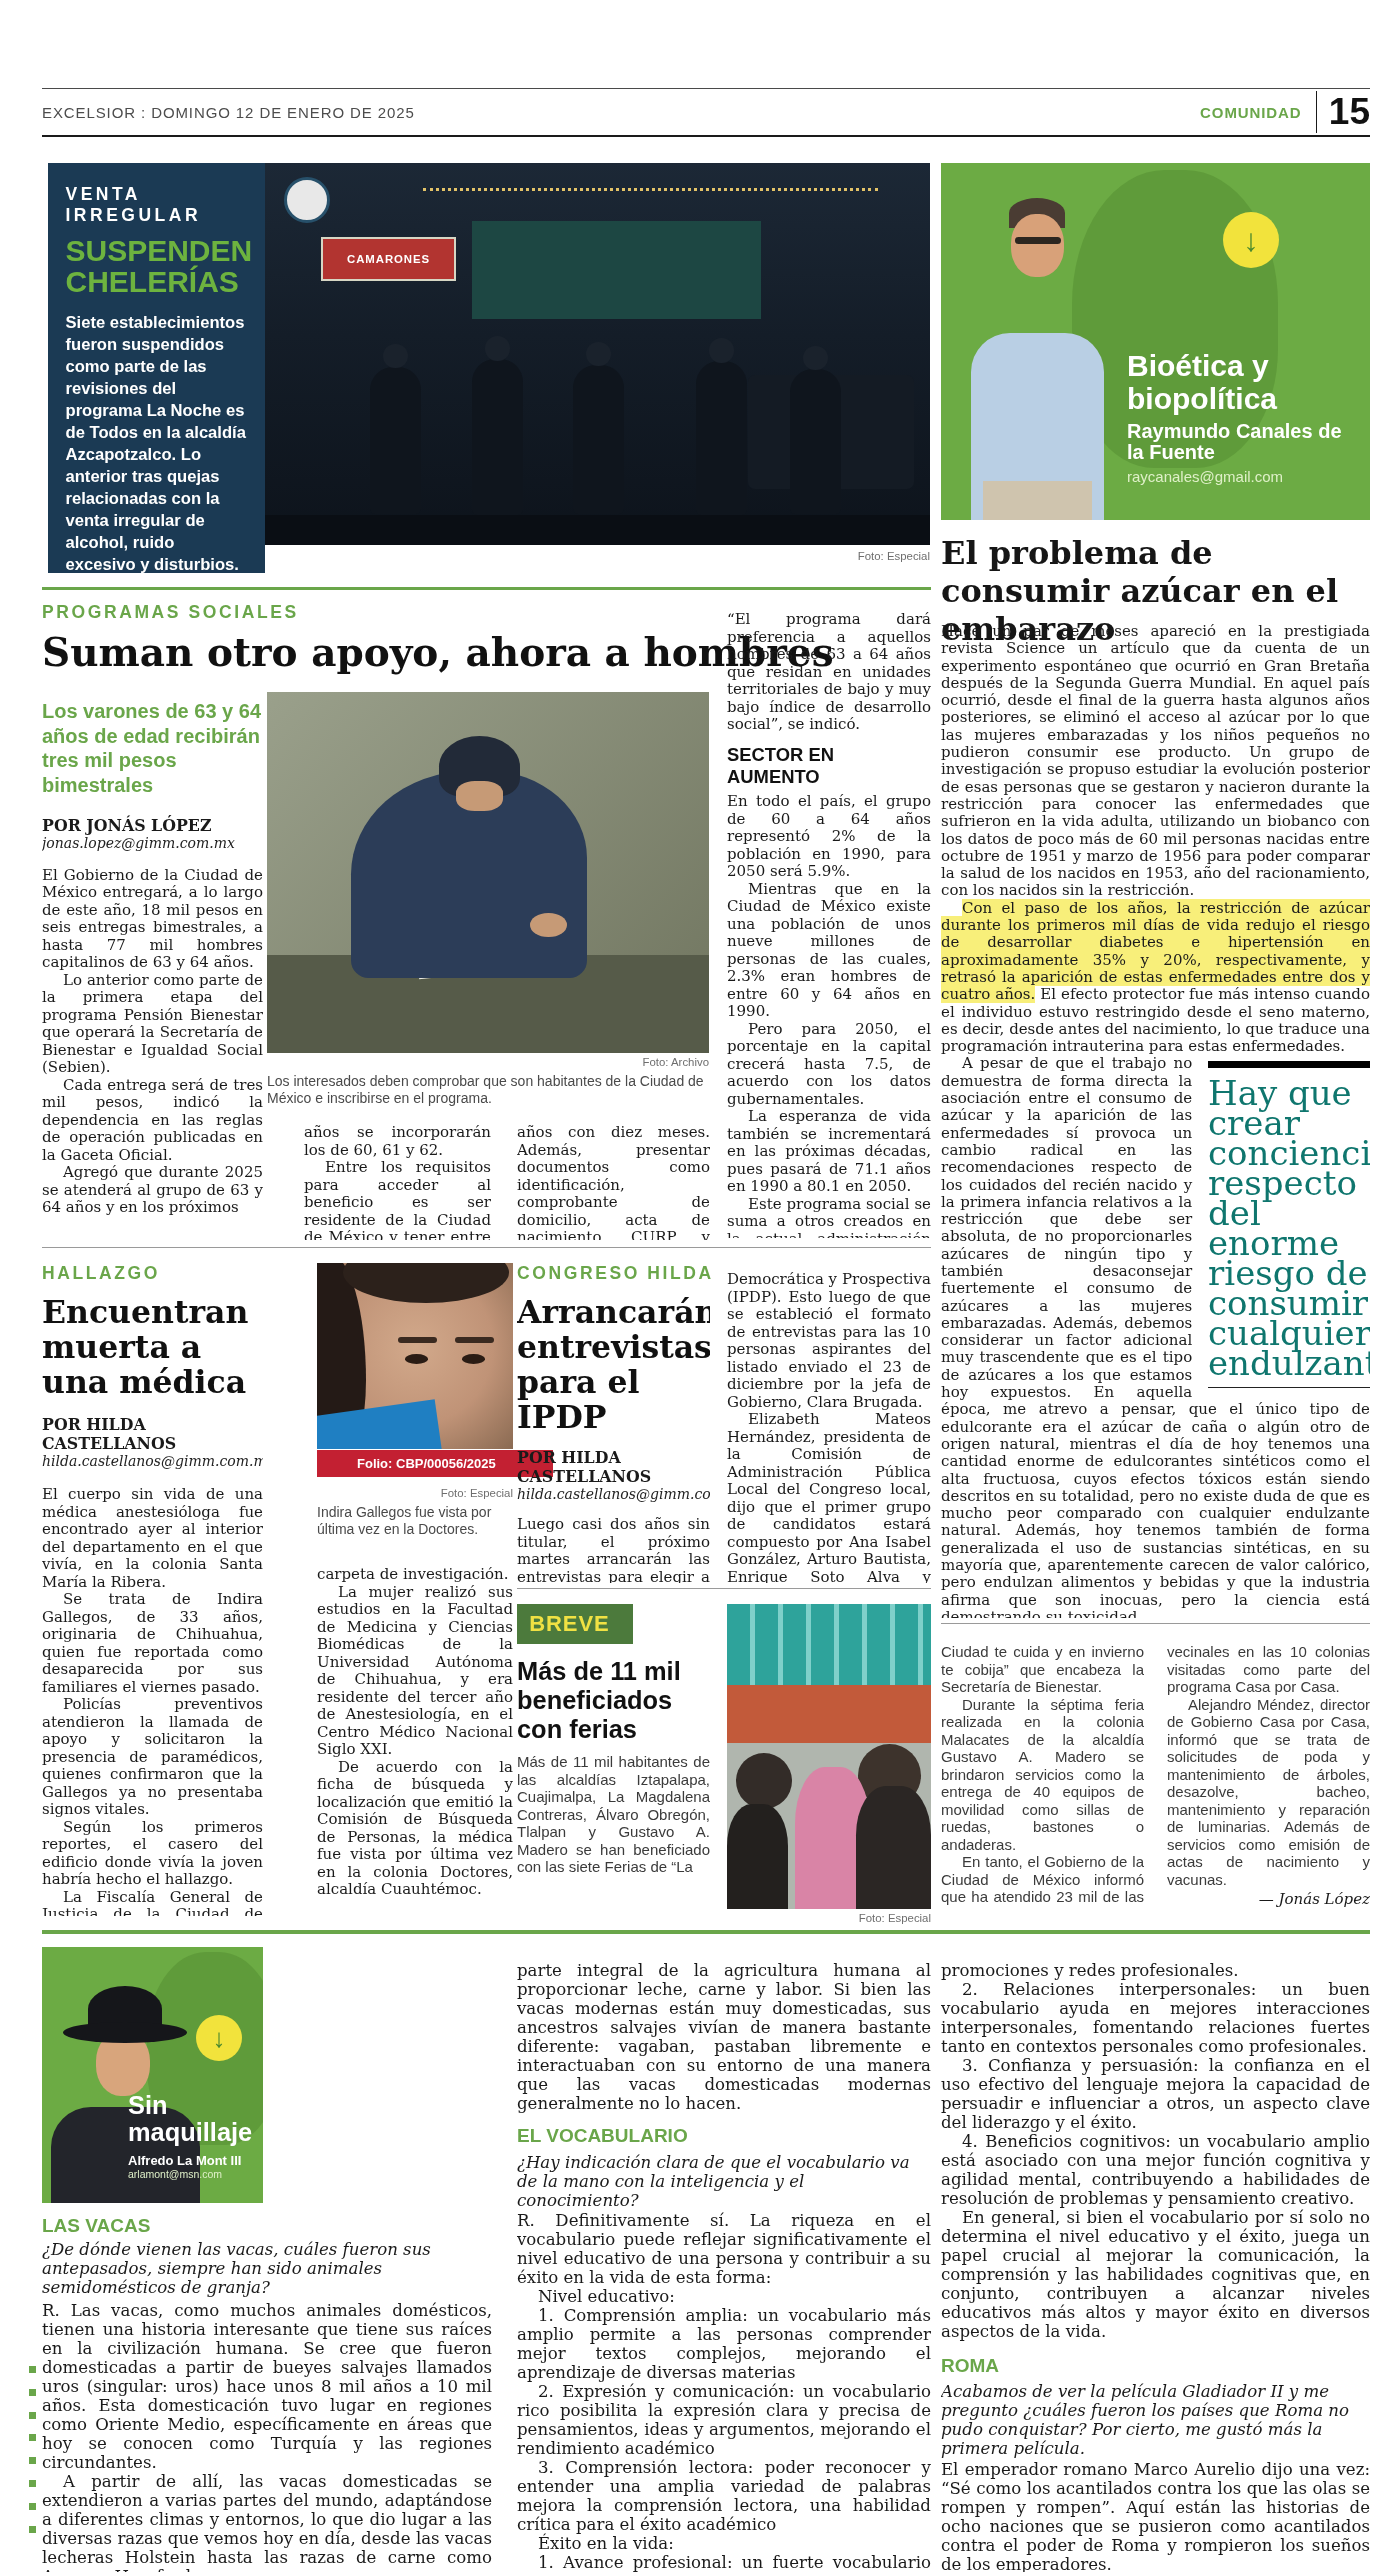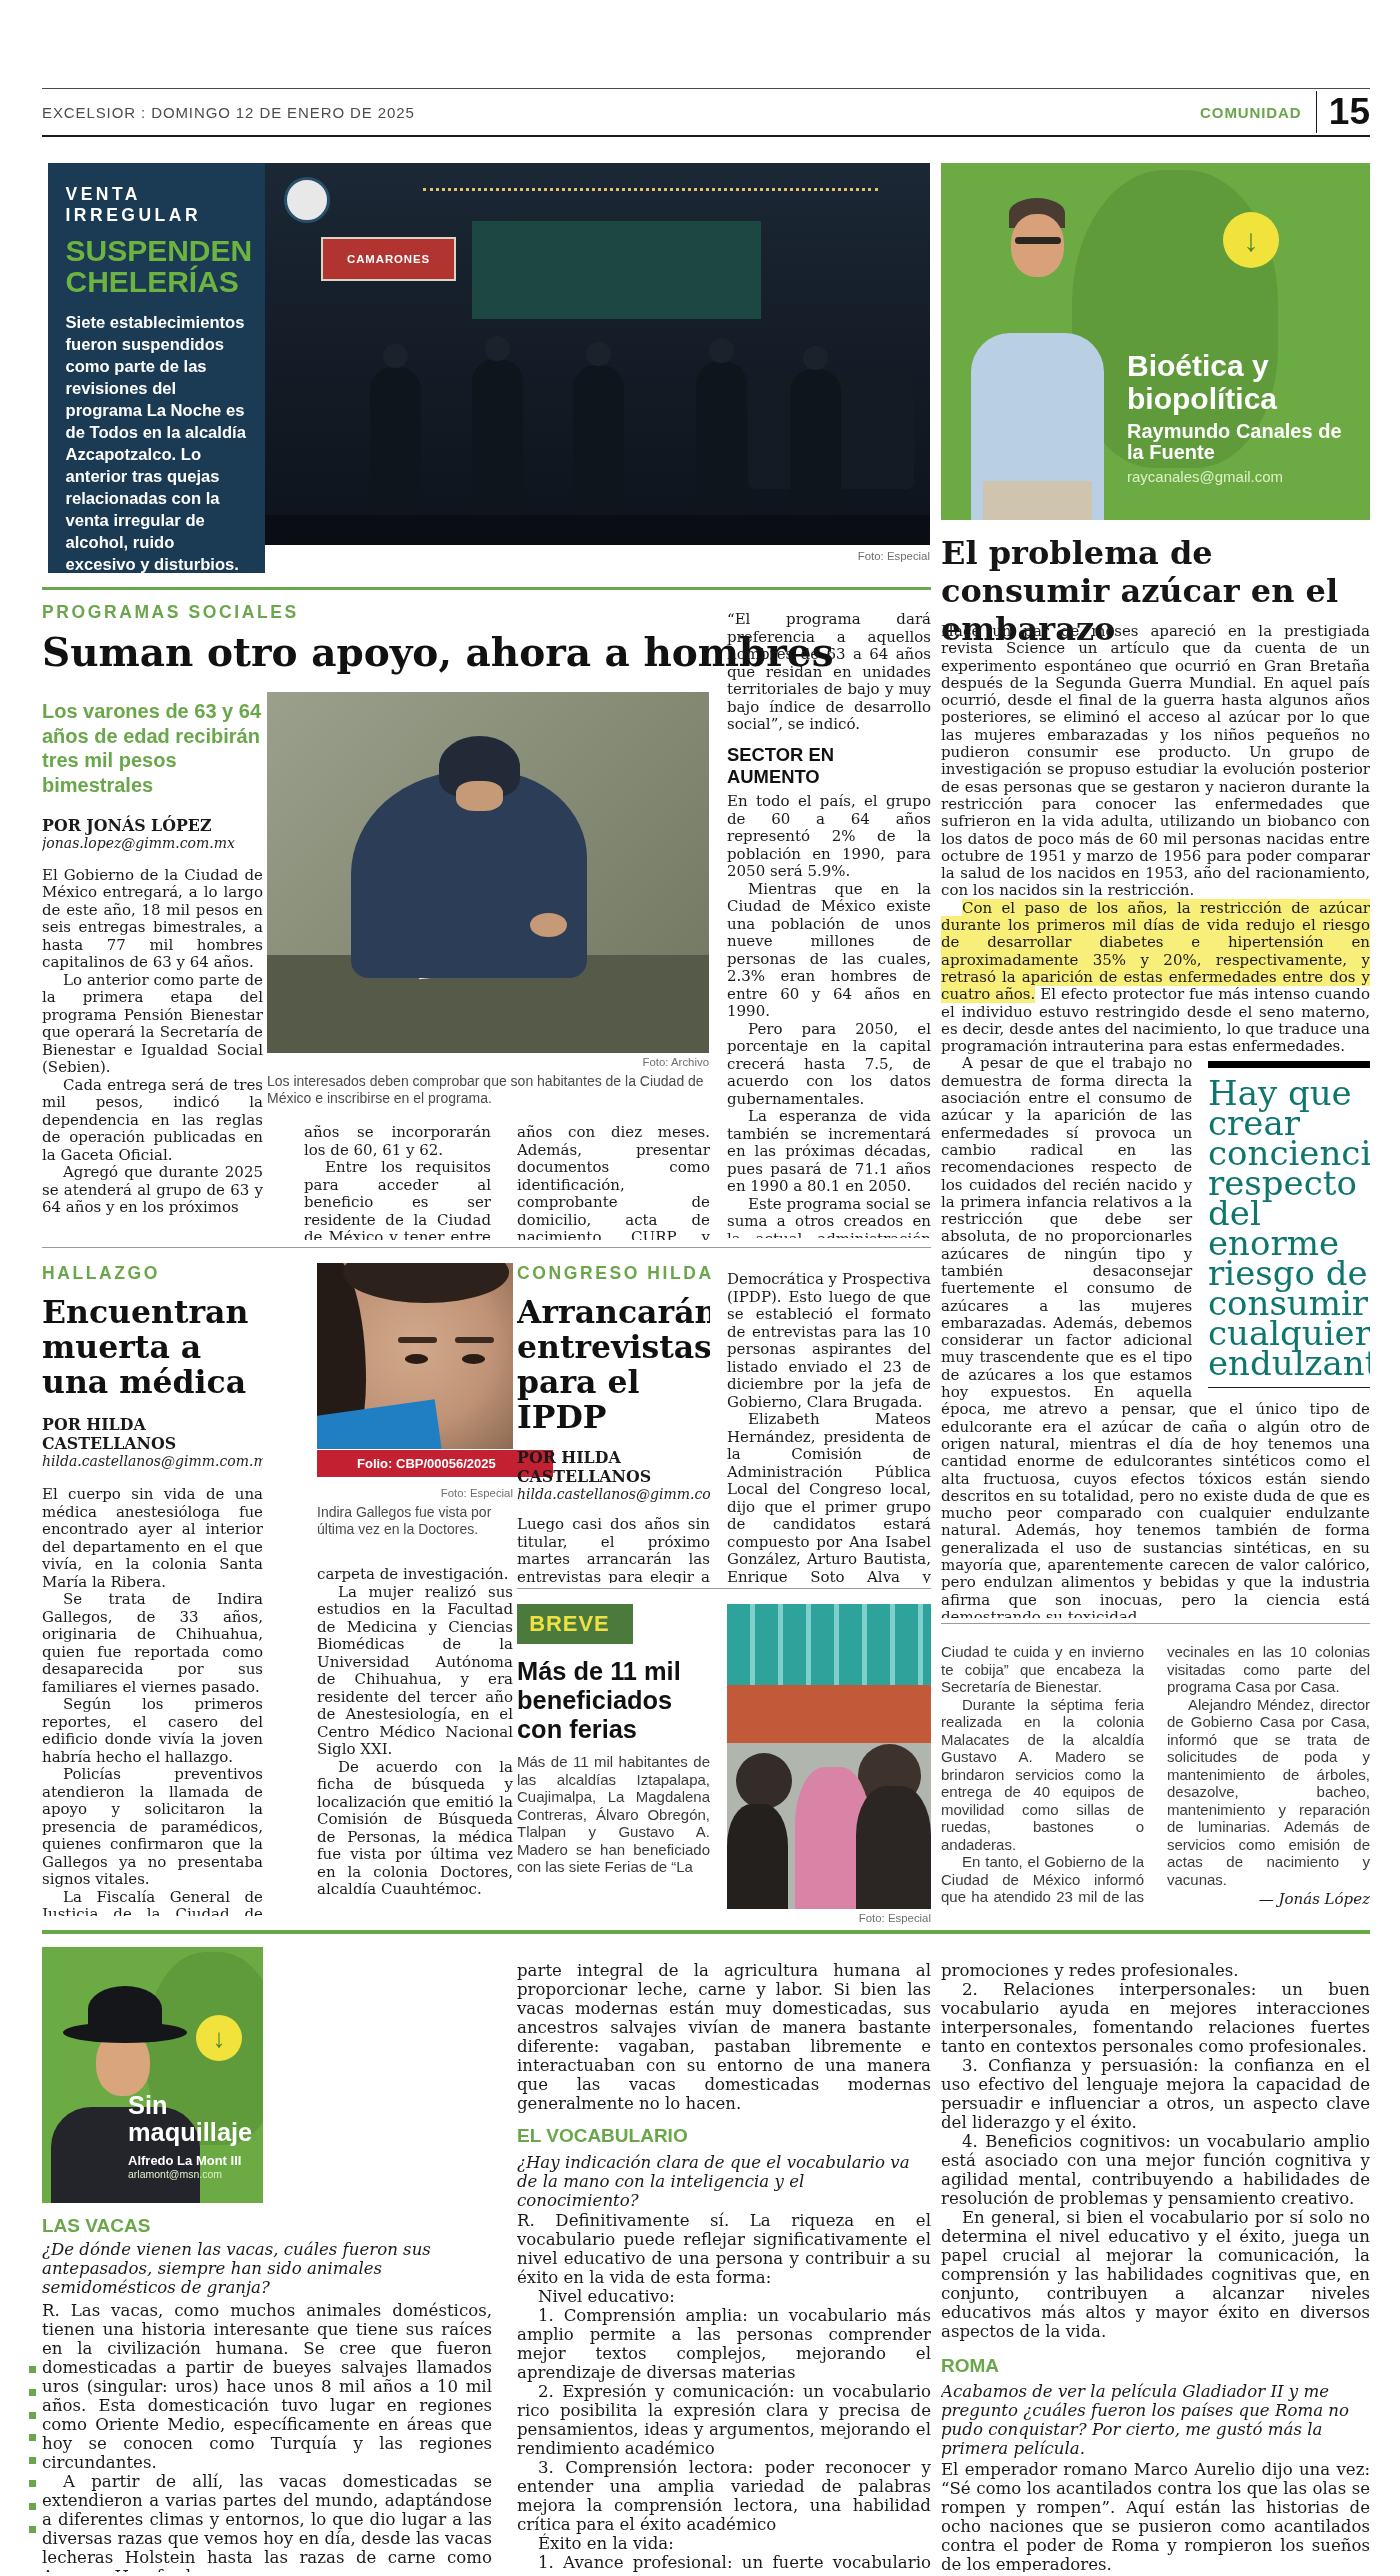--- a/index.html
+++ b/index.html
@@ -223,22 +223,22 @@
   <div class="abs rule" style="left:42px;top:1247px;width:889px;"></div>
 
   <div class="abs kicker" style="left:42px;top:1263px;">HALLAZGO</div>
   <div class="abs" style="left:42px;top:1294px;width:221px;height:622px;overflow:hidden;">
     <h2 class="hl-l" style="margin:0 0 15.8px 0;">Encuentran muerta a una médica</h2>
     <div class="byline">POR HILDA CASTELLANOS</div>
     <div class="email">hilda.castellanos@gimm.com.mx</div>
     <div class="btxt" style="margin-top:17.5px;">
         <p>El cuerpo sin vida de una médica anestesióloga fue encontrado ayer al interior del departamento en el que vivía, en la colonia Santa María la Ribera.</p>
         <p>Se trata de Indira Gallegos, de 33 años, originaria de Chihuahua, quien fue reportada como desaparecida por sus familiares el viernes pasado.</p>
+        <p>Policías preventivos atendieron la llamada de apoyo y solicitaron la presencia de paramédicos, quienes confirmaron que la Gallegos ya no presentaba signos vitales.</p>
         <p>Según los primeros reportes, el casero del edificio donde vivía la joven habría hecho el hallazgo.</p>
-        <p>Policías preventivos atendieron la llamada de apoyo y solicitaron la presencia de paramédicos, quienes confirmaron que la Gallegos ya no presentaba signos vitales.</p>
         <p>La Fiscalía General de Justicia de la Ciudad de México indicó que se abrió una</p>
       </div>
   </div>
 
   <div class="abs photo photo-indira" style="left:317px;top:1263px;width:196px;height:186px;">
     <div class="p-shape" style="left:-12.3px;top:-8.8px;width:61px;height:210px;background:#241a16;border-radius:0 60% 40% 0;"></div>
     <div class="p-shape" style="left:26px;top:-21px;width:166px;height:61px;background:#2c211b;border-radius:50%;"></div>
     <div class="p-shape" style="left:81px;top:74px;width:39px;height:6.1px;background:#3a2a20;border-radius:3.5px;"></div>
     <div class="p-shape" style="left:138px;top:74px;width:39px;height:6.1px;background:#3a2a20;border-radius:3.5px;"></div>
     <div class="p-shape" style="left:88px;top:91px;width:23px;height:9.6px;background:#2a1c14;border-radius:50%;"></div>

